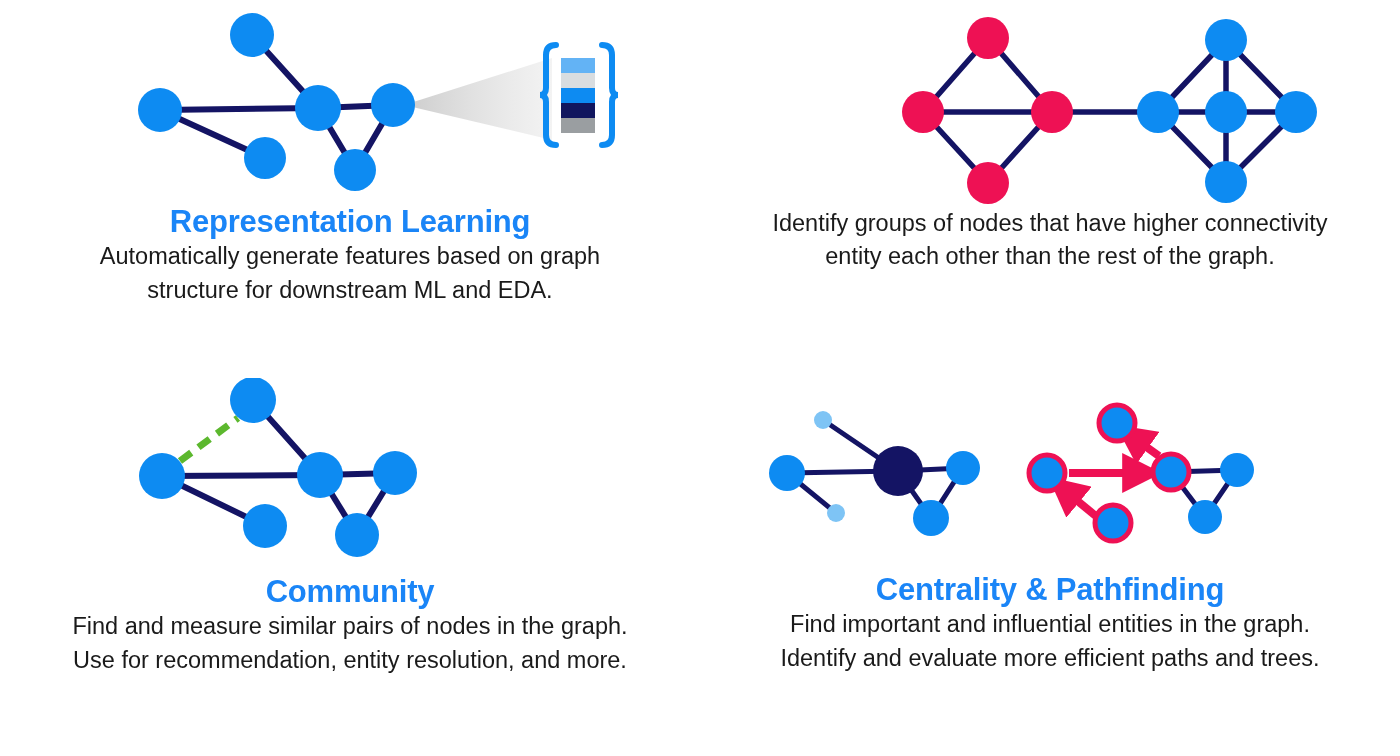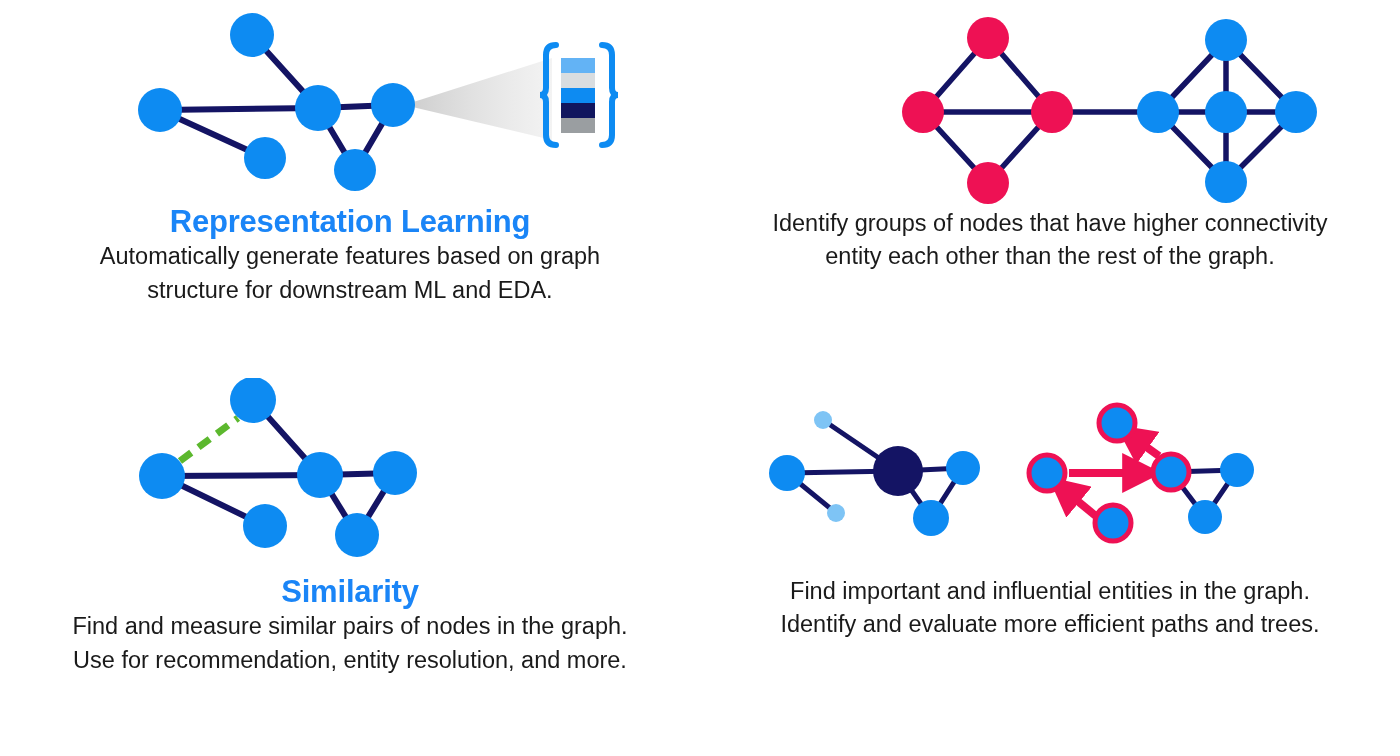--- a/index.html
+++ b/index.html
@@ -154,21 +154,21 @@
         <g>
           <circle cx="162" cy="98" r="23" fill="#0d8bf2"></circle>
           <circle cx="253" cy="22" r="23" fill="#0d8bf2"></circle>
           <circle cx="320" cy="97" r="23" fill="#0d8bf2"></circle>
           <circle cx="395" cy="95" r="22" fill="#0d8bf2"></circle>
           <circle cx="265" cy="148" r="22" fill="#0d8bf2"></circle>
           <circle cx="357" cy="157" r="22" fill="#0d8bf2"></circle>
         </g>
       </svg>
     </div>
-    <div class="panel-title t-sim-title">Similarity</div>
+    <div class="panel-title t-sim-title">Community</div>
     <div class="panel-desc">Find and measure similar pairs of nodes in the graph. Use for recommendation, entity resolution, and more.</div>
   </div>
 
   <div class="panel">
     <div class="figure fig-bottom">
       <svg width="700" height="195" viewBox="0 0 700 195">
         <defs>
           <marker id="redArrow" markerWidth="5" markerHeight="5" refX="2.6" refY="2.5" orient="auto">
             <path d="M0,0 L5,2.5 L0,5 z" fill="#ee1154"></path>
           </marker>
@@ -206,16 +206,17 @@
             <circle cx="382" cy="25" r="18" fill="#0d8bf2" stroke="#ee1154" stroke-width="5"></circle>
             <circle cx="312" cy="75" r="18" fill="#0d8bf2" stroke="#ee1154" stroke-width="5"></circle>
             <circle cx="436" cy="74" r="18" fill="#0d8bf2" stroke="#ee1154" stroke-width="5"></circle>
             <circle cx="378" cy="125" r="18" fill="#0d8bf2" stroke="#ee1154" stroke-width="5"></circle>
             <circle cx="502" cy="72" r="17" fill="#0d8bf2"></circle>
             <circle cx="470" cy="119" r="17" fill="#0d8bf2"></circle>
           </g>
         </g>
       </svg>
     </div>
+    <div class="panel-title">Centrality &amp; Pathfinding</div>
     <div class="panel-desc panel-desc-wide">Find important and influential entities in the graph. Identify and evaluate more efficient paths and trees.</div>
   </div>
 
 </div>
 
 </body></html>

